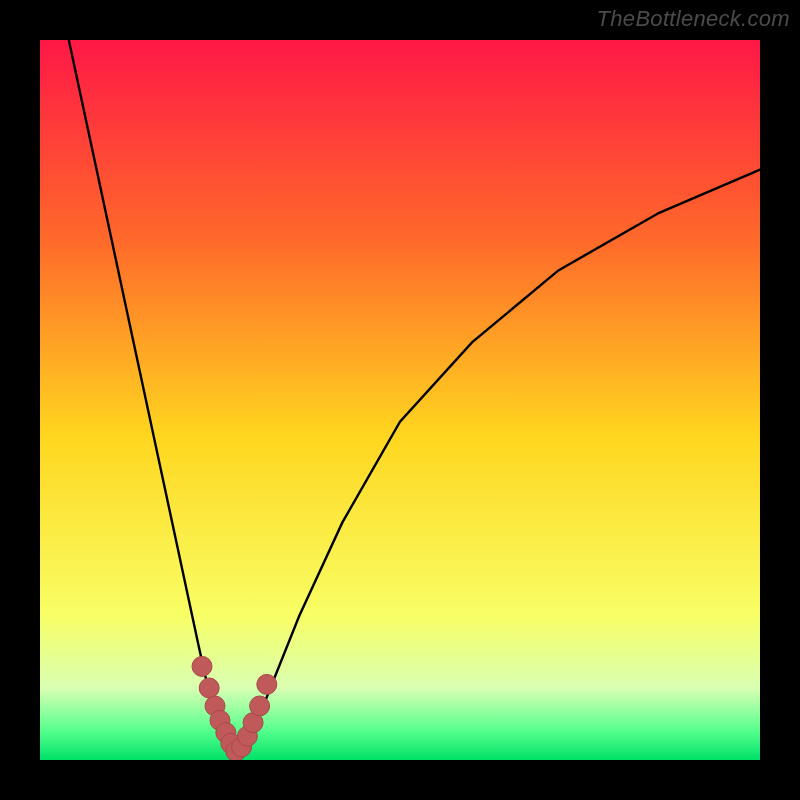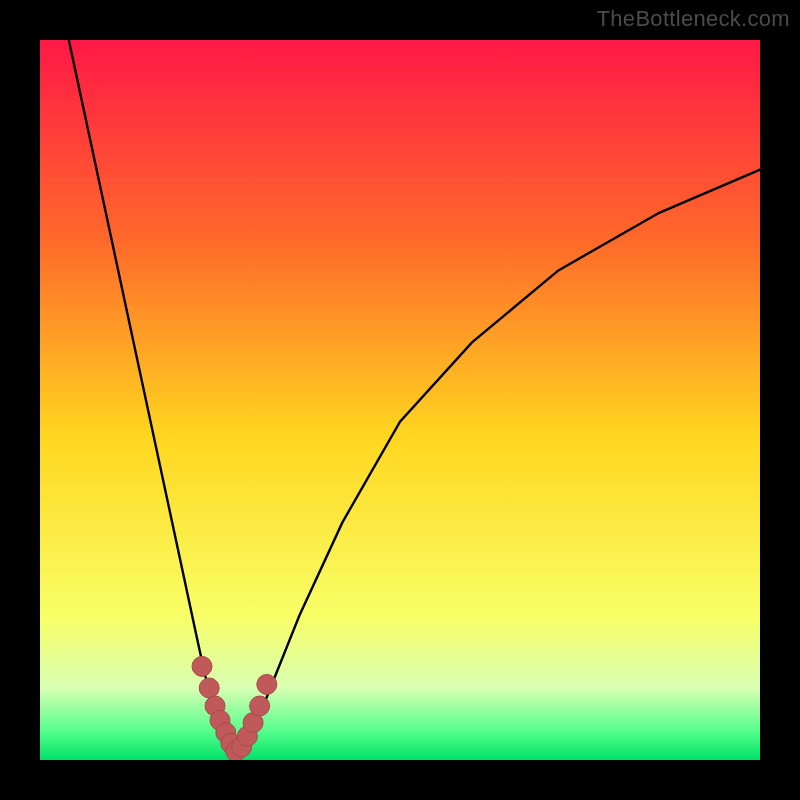--- a/index.html
+++ b/index.html
@@ -32,20 +32,21 @@
   }
   .watermark {
     position: absolute;
     top: 6px;
     right: 10px;
     color: #4b4b4b;
     font-size: 22px;
     font-weight: 500;
     letter-spacing: 0.3px;
     user-select: none;
+    font-style: italic;
   }
 </style>
 </head>
 <body>
 
 <div class="stage">
 
   <div class="plot-area">
     <svg viewBox="0 0 720 720">
       <defs>

